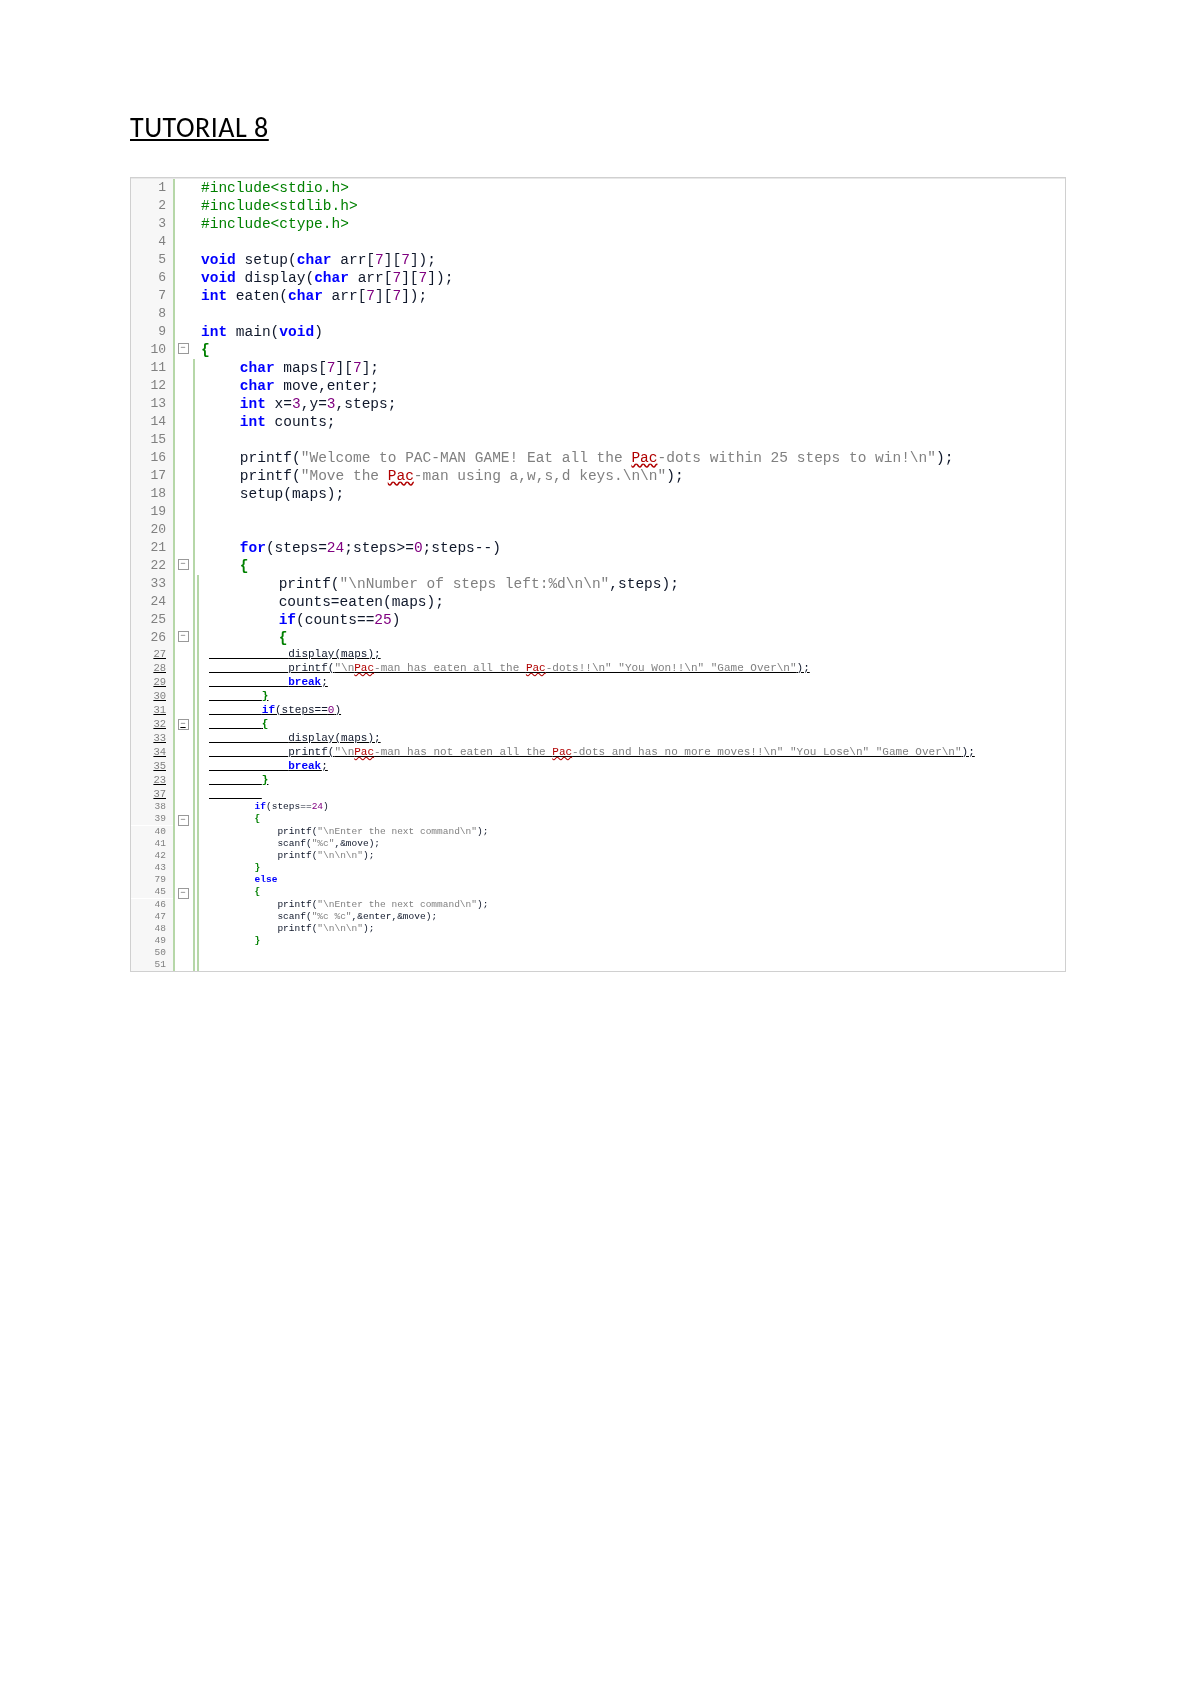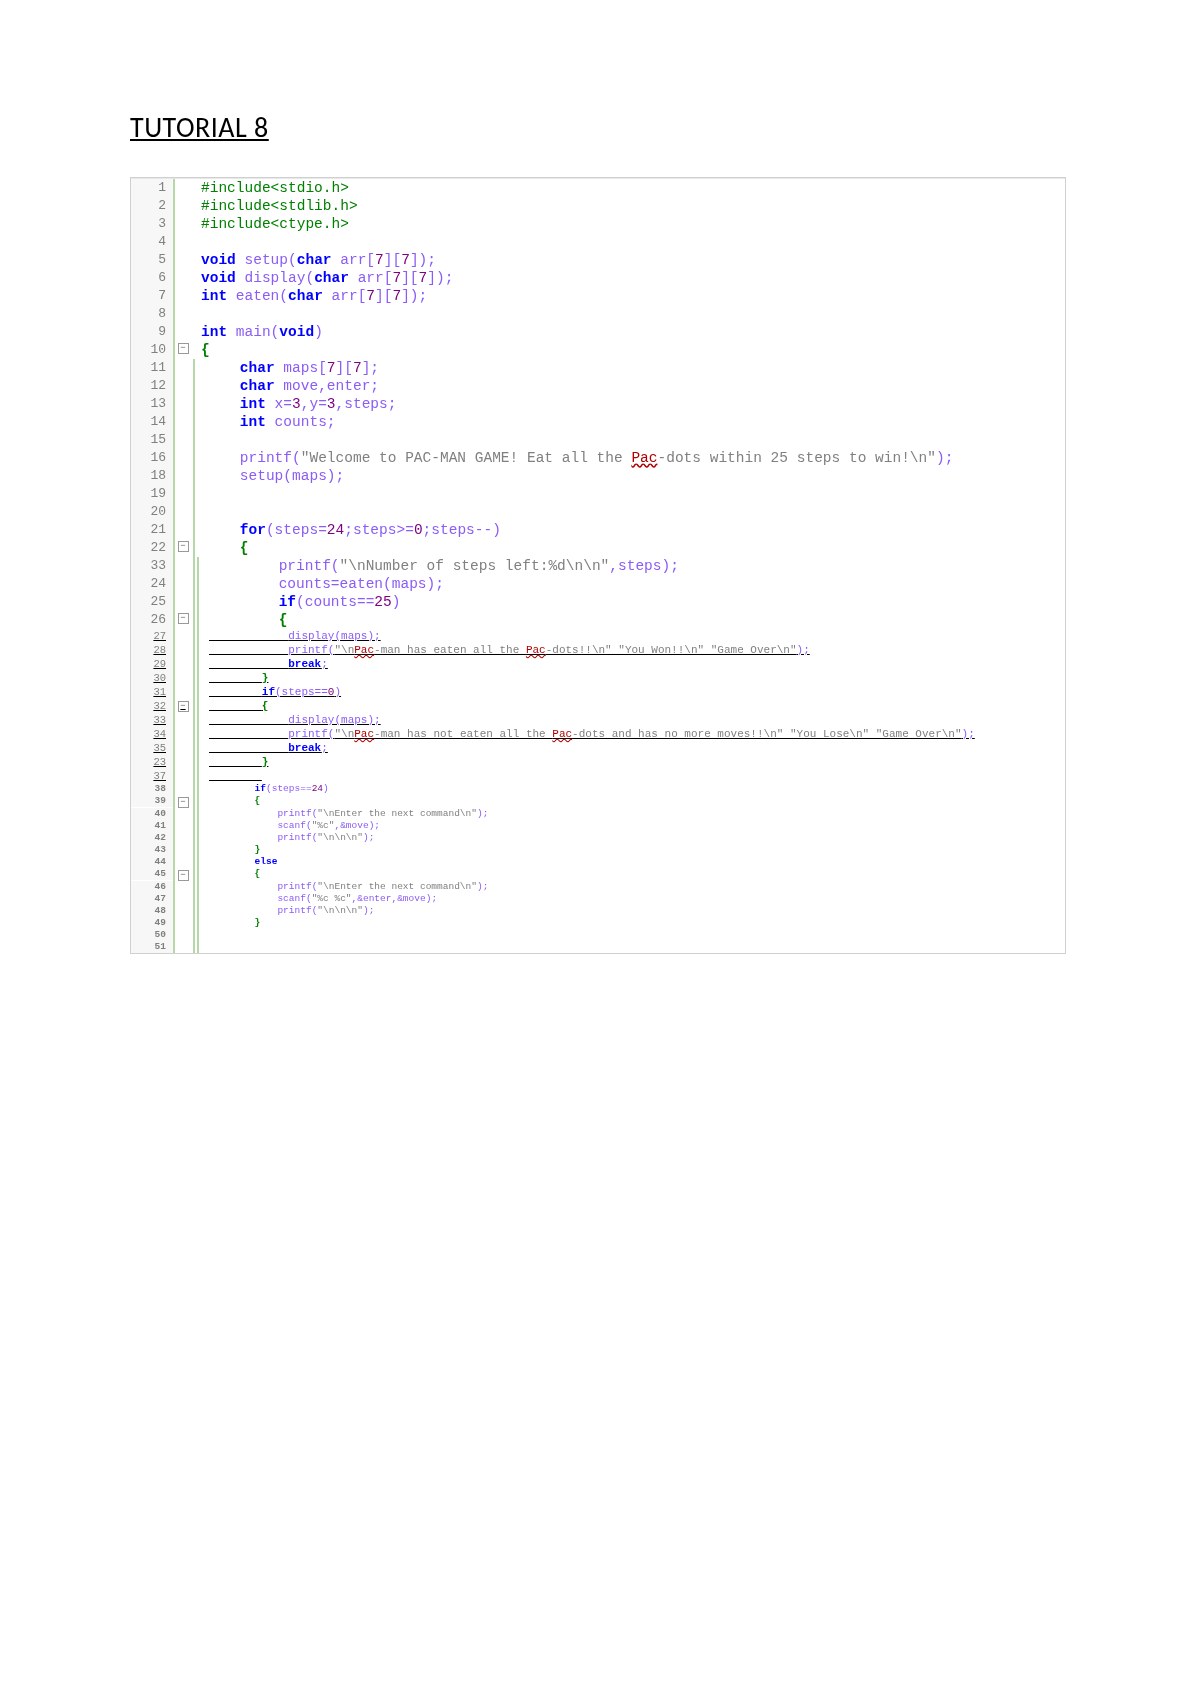--- a/index.html
+++ b/index.html
@@ -75,29 +75,29 @@
     font-family: "Courier New", monospace;
     white-space: pre;
     padding-left: 10px;
     flex: 1;
   }
   .sz-a { font-size: 14.5px; line-height: 18px; }
   .sz-a .gutter { font-size: 13px; line-height: 18px; }
   .sz-b { font-size: 11px; line-height: 14px; text-decoration: underline; }
   .sz-b .gutter { font-size: 10.5px; line-height: 14px; }
   .sz-c { font-size: 9.5px; line-height: 12px; }
-  .sz-c .gutter { font-size: 9.5px; line-height: 12px; font-weight: bold; }
+  .sz-c .gutter { font-size: 9.5px; line-height: 12px; }
 
   .kw { color: #0000ff; font-weight: bold; }
   .pp { color: #008000; }
   .str { color: #808080; }
   .num { color: #800080; }
   .err { color: #b00000; text-decoration: underline wavy #b00000; text-decoration-skip-ink: none;}
   .br { color: #008000; font-weight: bold;}
-  .plain { color:#8b5cf6; }
+  .plain { color:#0f172a; }
 </style>
 </head>
 <body>
 
 <div class="page">
   <div class="title">TUTORIAL 8</div>
 
   <div class="code-box">
     <div class="code-box-inner" id="code-container">
         <div class="code-row sz-a">
@@ -198,20 +198,27 @@
           <div class="code"><span>    </span></div>
         </div>
         <div class="code-row sz-a">
           <div class="gutter">16</div>
           <div class="vbar"></div>
           <div class="fold"></div>
           <div class="vbar" style="margin-left: 2px;"></div>
           <div class="code"><span>    </span><span class="plain">printf(</span><span class="str">"Welcome to PAC-MAN GAME! Eat all the </span><span class="err">Pac</span><span class="str">-dots within 25 steps to win!\n"</span><span class="plain">);</span></div>
         </div>
         <div class="code-row sz-a">
+          <div class="gutter">17</div>
+          <div class="vbar"></div>
+          <div class="fold"></div>
+          <div class="vbar" style="margin-left: 2px;"></div>
+          <div class="code"><span>    </span><span class="plain">printf(</span><span class="str">"Move the </span><span class="err">Pac</span><span class="str">-man using a,w,s,d keys.\n\n"</span><span class="plain">);</span></div>
+        </div>
+        <div class="code-row sz-a">
           <div class="gutter">18</div>
           <div class="vbar"></div>
           <div class="fold"></div>
           <div class="vbar" style="margin-left: 2px;"></div>
           <div class="code"><span>    </span><span class="plain">setup(maps);</span></div>
         </div>
         <div class="code-row sz-a">
           <div class="gutter">19</div>
           <div class="vbar"></div>
           <div class="fold"></div>
@@ -409,21 +416,21 @@
         </div>
         <div class="code-row sz-c">
           <div class="gutter">43</div>
           <div class="vbar"></div>
           <div class="fold"></div>
           <div class="vbar" style="margin-left: 2px;"></div>
           <div class="vbar" style="margin-left: 2px;"></div>
           <div class="code"><span>        </span><span class="br">}</span></div>
         </div>
         <div class="code-row sz-c">
-          <div class="gutter">44</div>
+          <div class="gutter">79</div>
           <div class="vbar"></div>
           <div class="fold"></div>
           <div class="vbar" style="margin-left: 2px;"></div>
           <div class="vbar" style="margin-left: 2px;"></div>
           <div class="code"><span>        </span><span class="kw">else</span></div>
         </div>
         <div class="code-row sz-c">
           <div class="gutter">45</div>
           <div class="vbar"></div>
           <div class="fold">

